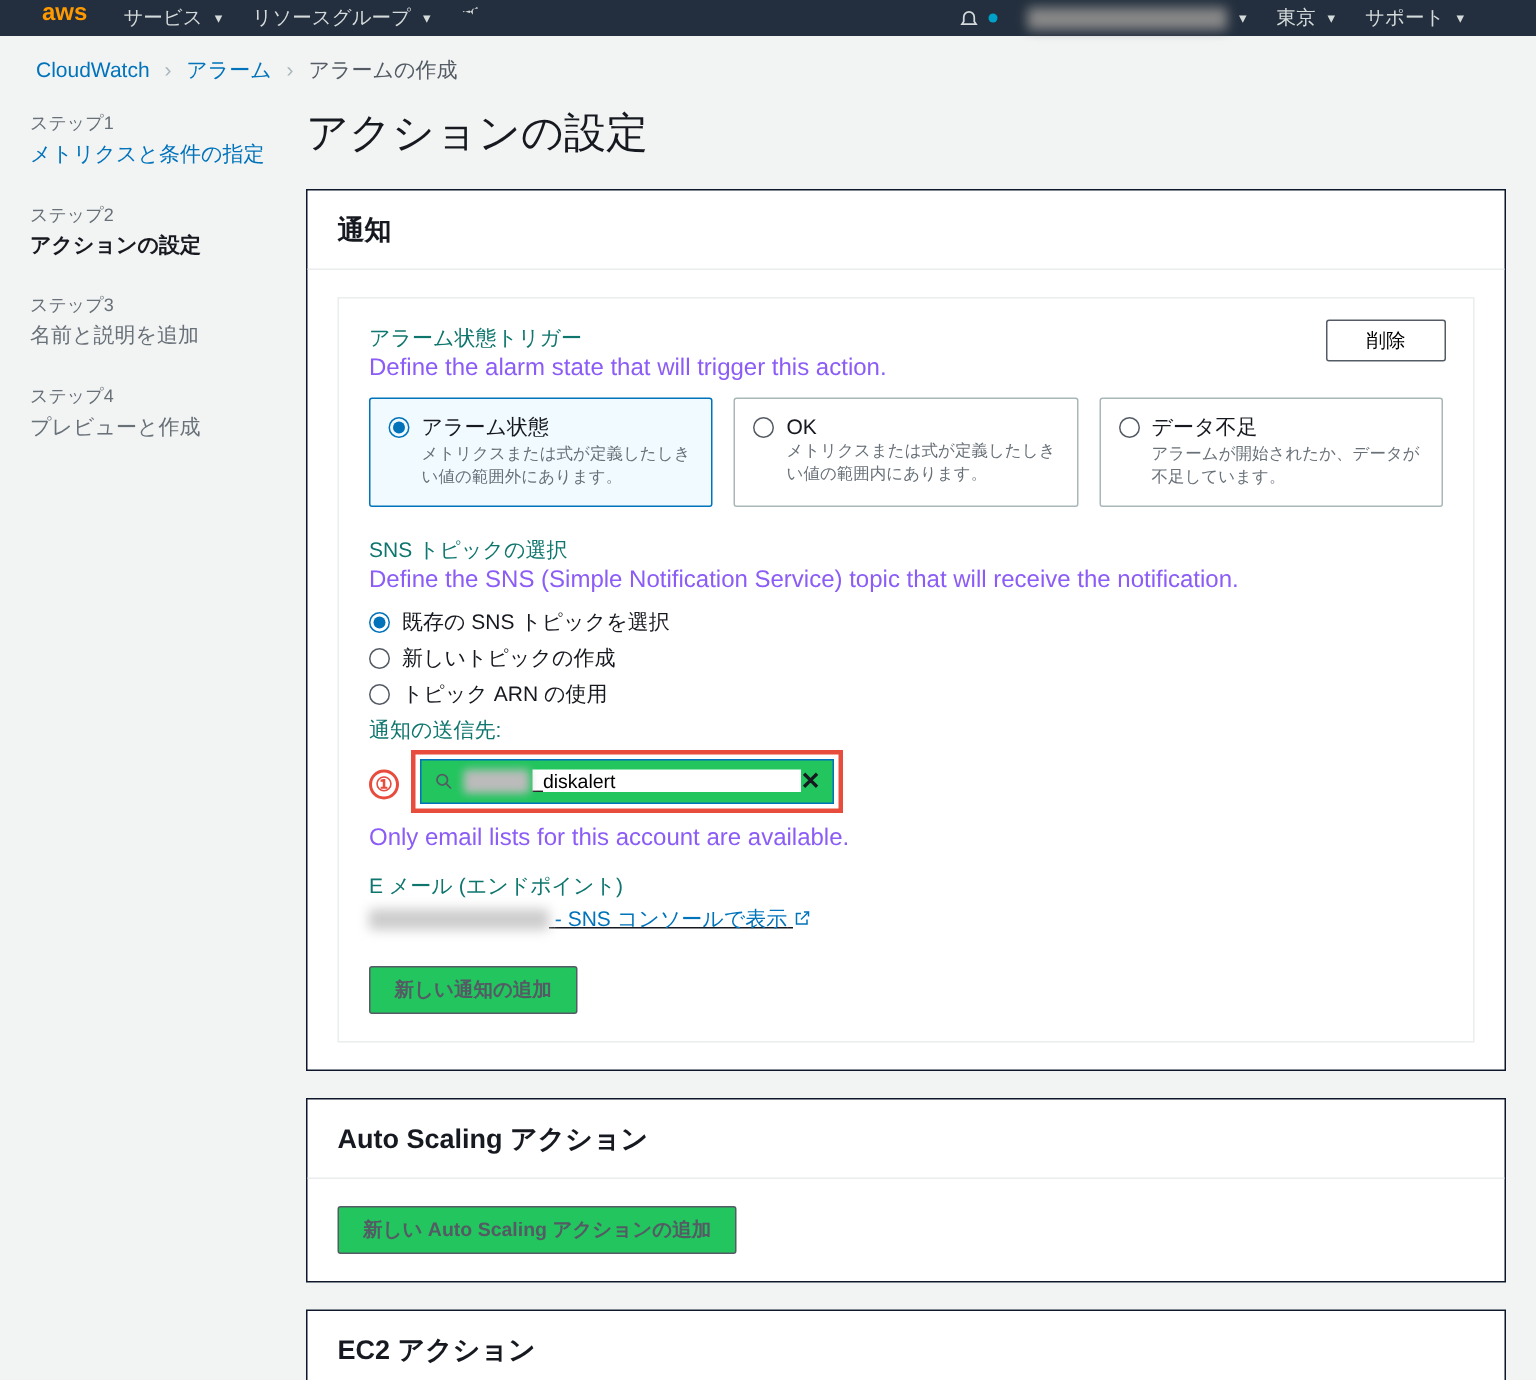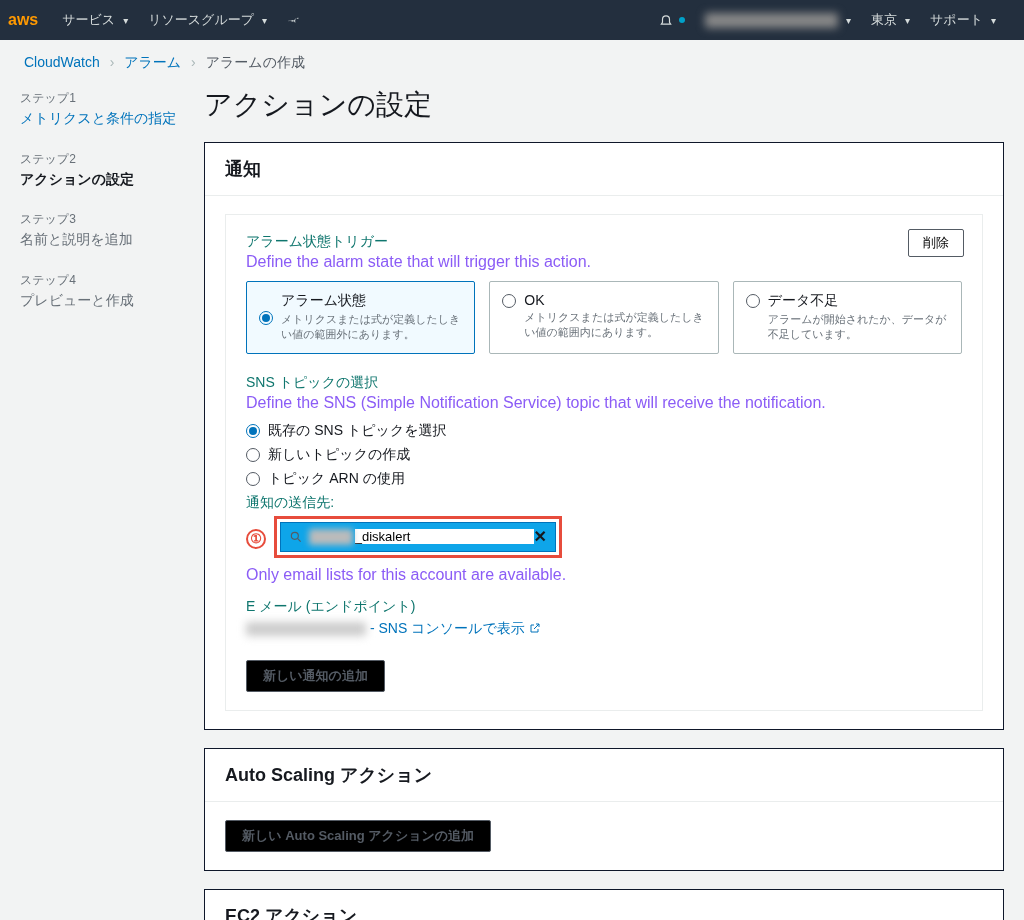--- a/index.html
+++ b/index.html
@@ -1,17 +1,17 @@
 <!DOCTYPE html>
 <html><head>
 <meta charset="utf-8">
 <style>
 * { box-sizing: border-box; margin: 0; padding: 0; }
 body { font-family: "Amazon Ember", "Helvetica Neue", Arial, sans-serif; font-size: 14px; color: #16191f; background: #f2f3f3; width: 1024px; }
-.topnav { background: #232f3e; height: 40px; display: flex; align-items: center; padding: 0 8px; color: #fff; }
+.topnav { background: #232f3e; height: 24px; display: flex; padding: 0 28px; color: #fff; }
 .topnav .logo { font-weight: bold; color: #ff9900; margin-right: 24px; font-size: 16px; }
 .topnav .nav-item { color: #d5dbdb; margin-right: 20px; font-size: 13px; cursor: pointer; display: flex; align-items: center; gap: 4px; }
 .topnav .spacer { flex: 1; }
 .topnav .pin { color: #d5dbdb; cursor: pointer; }
 .topnav .blur { filter: blur(4px); background: #888; color: transparent; border-radius: 2px; padding: 0 4px; }
 .chev::after { content: "▾"; font-size: 10px; margin-left: 4px; color: #d5dbdb; }
 .bell-dot { width: 6px; height: 6px; background: #00a1c9; border-radius: 50%; display: inline-block; margin-left: 2px; }
 .breadcrumb { padding: 14px 24px; font-size: 14px; color: #545b64; }
 .breadcrumb a { color: #0073bb; text-decoration: none; }
 .breadcrumb .sep { color: #aab7b8; margin: 0 6px; }
@@ -23,45 +23,45 @@
 .step-title.link { color: #0073bb; cursor: pointer; }
 .step-title.active { color: #16191f; font-weight: 700; }
 .main { flex: 1; }
 .page-title { font-size: 28px; font-weight: 400; margin-bottom: 18px; color: #16191f; }
 .panel { background: #fff; border: 1px solid #0f172a; margin-bottom: 18px; }
 .panel-header { padding: 14px 20px; border-bottom: 1px solid #eaeded; font-size: 18px; font-weight: 700; }
 .panel-body { padding: 18px 20px; }
 .inner-panel { border: 1px solid #eaeded; padding: 18px 20px; position: relative; }
 .section-title { font-size: 14px; font-weight: 400; color: #0f766e; margin-bottom: 2px; }
 .section-desc { font-size: 16px; color: #8b5cf6; margin-bottom: 10px; }
-.delete-btn { position: absolute; top: 14px; right: 18px; background: #fff; border: 1px solid #545b64; border-radius: 2px; padding: 4px 14px; font-size: 13px; cursor: pointer; }
+.delete-btn { position: absolute; top: 14px; right: 18px; background: #fff; border: 1px solid #545b64; border-radius: 2px; padding: 4px 26px; font-size: 13px; cursor: pointer; }
 .trigger-row { display: flex; gap: 14px; margin-bottom: 20px; }
 .trigger-card { flex: 1; border: 1px solid #aab7b8; border-radius: 2px; padding: 10px 12px; cursor: pointer; display: flex; gap: 8px; align-items: flex-start; }
-.trigger-card.selected { border: 1px solid #0073bb; background: #f1faff; align-items: center; }
+.trigger-card.selected { border: 1px solid #0073bb; background: #f1faff; }
 .trigger-card .radio { width: 14px; height: 14px; border: 1px solid #545b64; border-radius: 50%; margin-top: 2px; flex-shrink: 0; display: flex; align-items: center; justify-content: center; }
 .trigger-card.selected .radio { border-color: #0073bb; }
 .trigger-card.selected .radio::after { content: ""; width: 8px; height: 8px; background: #0073bb; border-radius: 50%; }
 .trigger-card .tlabel { font-size: 14px; color: #16191f; margin-bottom: 2px; }
 .trigger-card .tdesc { font-size: 11px; color: #687078; line-height: 1.4; }
 .radio-list { margin-bottom: 6px; }
 .radio-item { display: flex; align-items: center; gap: 8px; margin-bottom: 6px; cursor: pointer; }
 .radio-item .r { width: 14px; height: 14px; border: 1px solid #545b64; border-radius: 50%; display: flex; align-items: center; justify-content: center; }
 .radio-item.sel .r { border-color: #0073bb; }
 .radio-item.sel .r::after { content: ""; width: 8px; height: 8px; background: #0073bb; border-radius: 50%; }
 .search-highlight { border: 3px solid #e74c3c; padding: 3px; display: inline-block; margin-bottom: 4px; }
-.search-box { display: flex; align-items: center; border: 1px solid #0073bb; background: #0ea5e9; width: 276px; height: 30px; padding: 0 8px; }
+.search-box { display: flex; align-items: center; border: 1px solid #0073bb; background: #22c55e; width: 276px; height: 30px; padding: 0 8px; }
 .search-box .sicon { color: #545b64; margin-right: 6px; }
 .search-box input { border: none; outline: none; flex: 1; font-size: 13px; }
 .search-box .blurval { filter: blur(3px); background: #bbb; color: transparent; border-radius: 2px; padding: 0 2px; margin-right: 2px; }
 .search-box .clear { cursor: pointer; font-size: 16px; color: #16191f; font-weight: bold; }
-.endpoint-row { margin-top: 4px; }
+.endpoint-row { margin-top: 4px; text-decoration: underline; }
 .endpoint-blur { filter: blur(4px); background: #ccc; color: transparent; display: inline-block; width: 120px; height: 14px; border-radius: 2px; vertical-align: middle; }
 .sns-link { color: #0073bb; cursor: pointer; }
 .extlink-icon { display: inline-block; }
-.btn { background: #000000; border: 1px solid #545b64; border-radius: 2px; padding: 6px 16px; font-size: 13px; font-weight: 700; cursor: pointer; color: #545b64; }
+.btn { background: #22c55e; border: 1px solid #545b64; border-radius: 2px; padding: 6px 16px; font-size: 13px; font-weight: 700; cursor: pointer; color: #545b64; }
 .btn:disabled { color: #aab7b8; border-color: #d5dbdb; cursor: default; }
 .annot { color: #e74c3c; font-weight: 700; font-size: 16px; }
 .annot-circle { display: inline-flex; width: 20px; height: 20px; border: 2px solid #e74c3c; border-radius: 50%; align-items: center; justify-content: center; font-size: 13px; }
 .hr-sep { margin-top: 22px; }
 svg { display: block; }
 </style>
 </head>
 <body>
 
 <div class="topnav">

